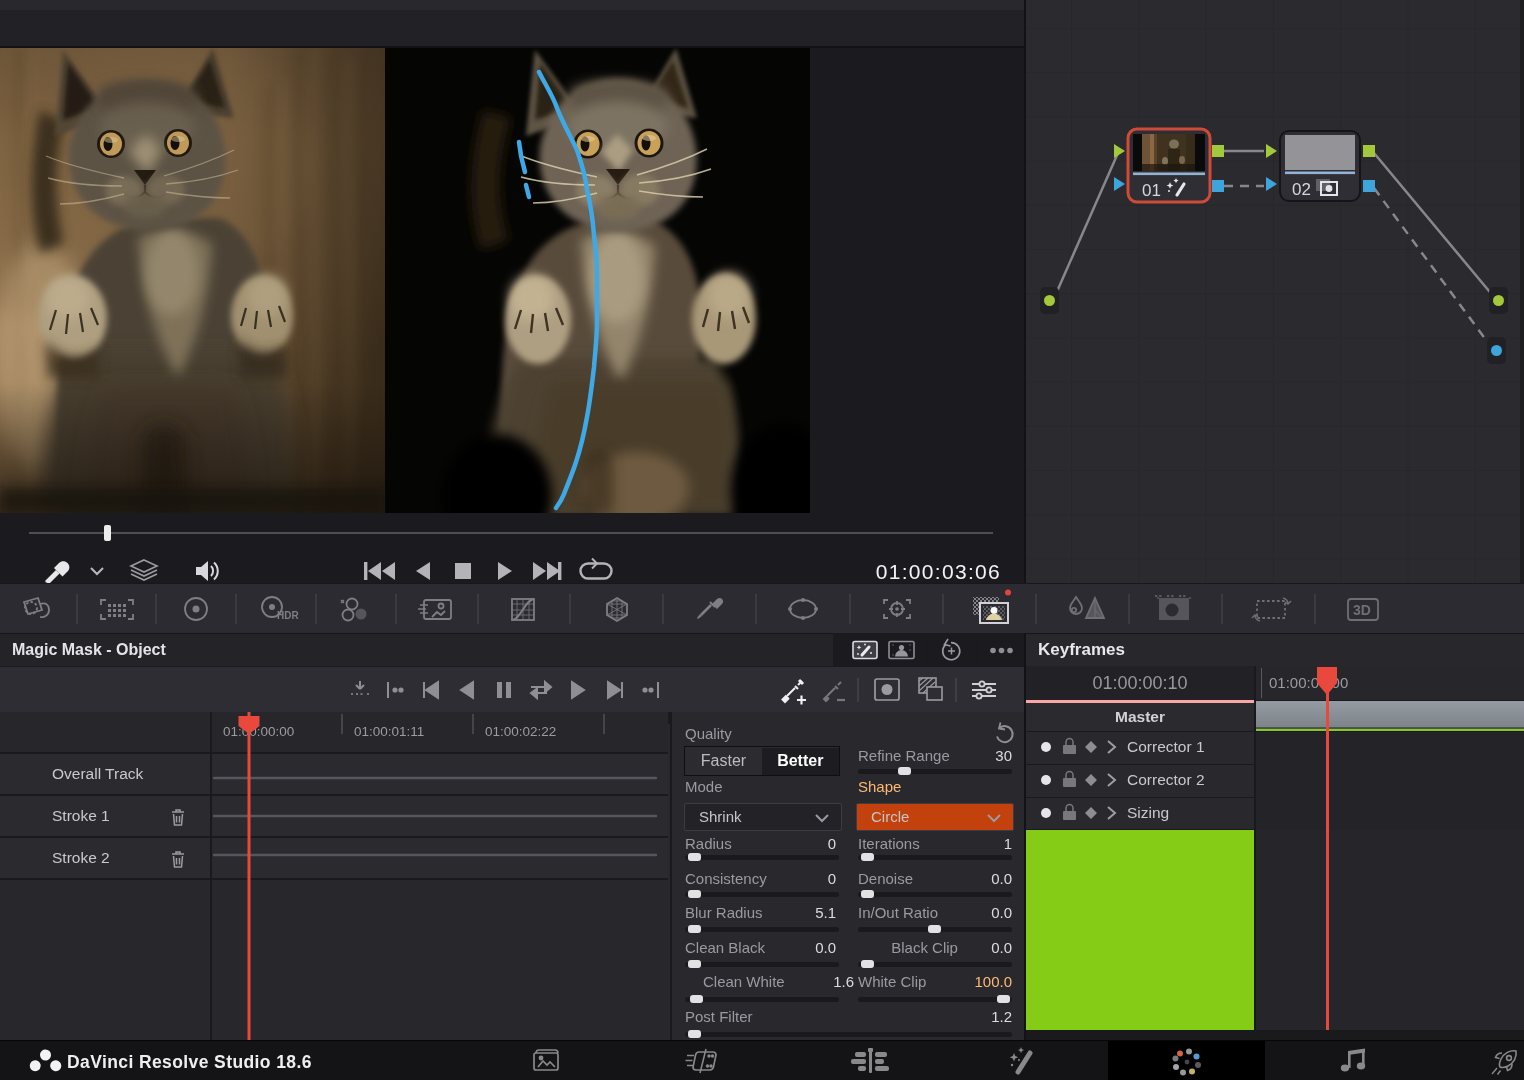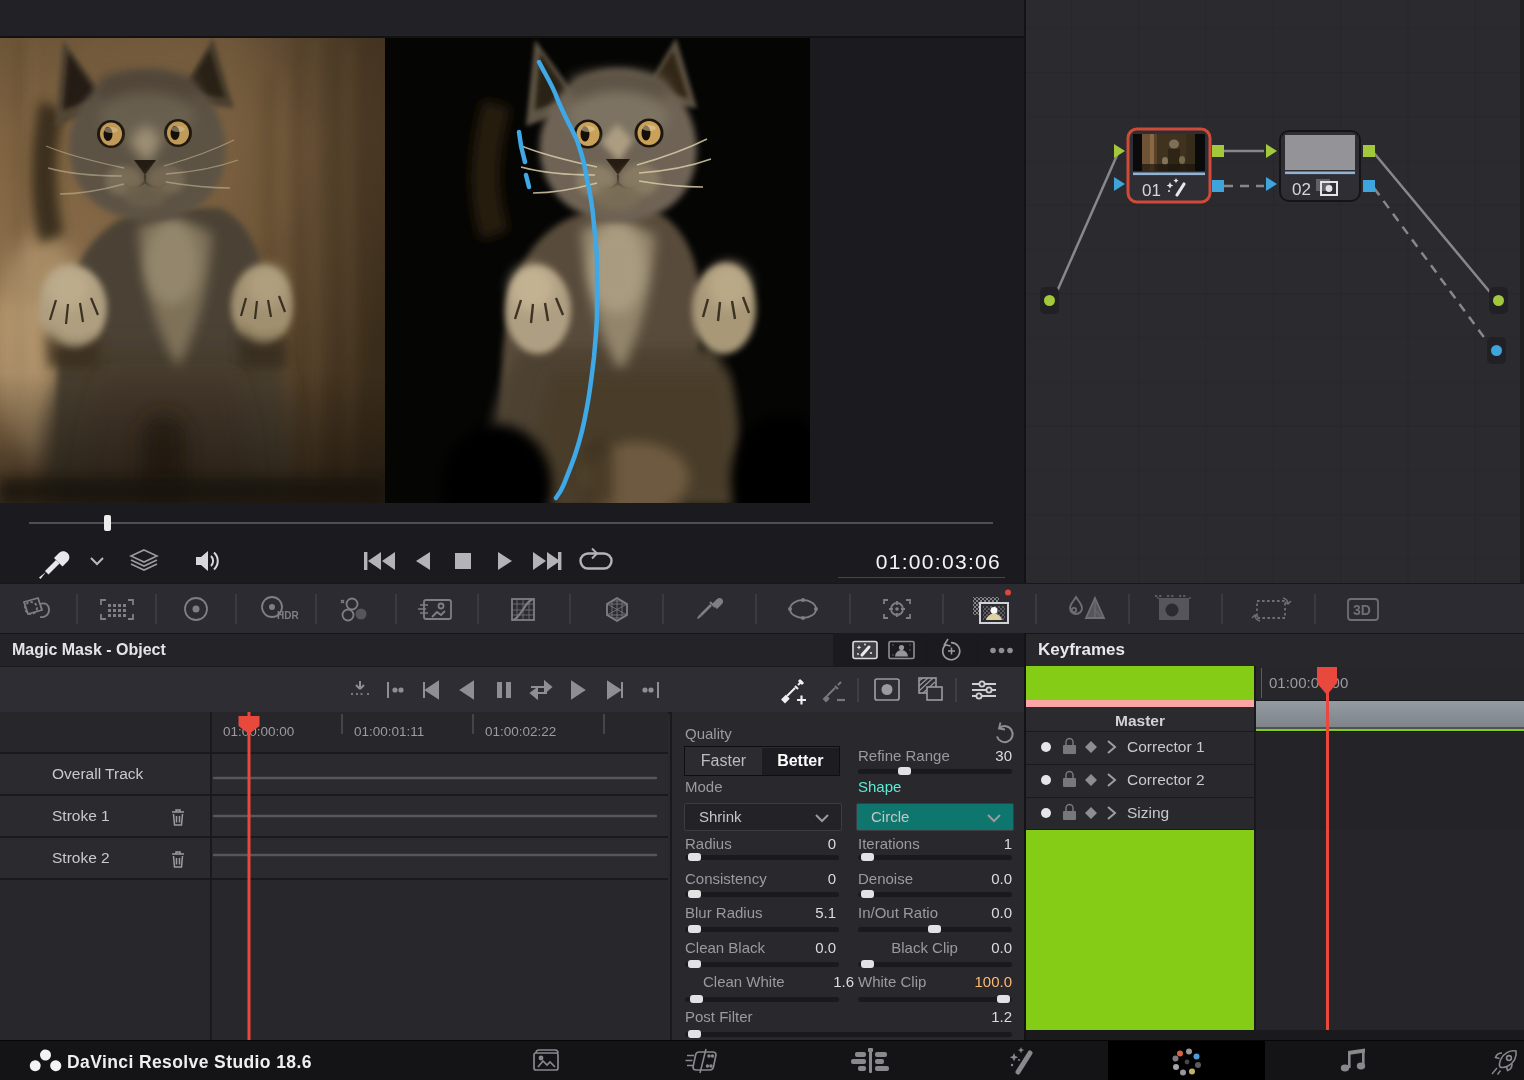--- a/index.html
+++ b/index.html
@@ -4,21 +4,21 @@
 <style>
 html,body{margin:0;padding:0;background:#1b1b1f;}
 *{box-sizing:border-box;font-family:"Liberation Sans",sans-serif;}
 #app{position:relative;width:1524px;height:1080px;overflow:hidden;background:#28282d;}
 .abs{position:absolute;}
 </style>
 </head>
 <body>
 <div id="app">
 
-  <div class="abs" style="left:0;top:0;width:1024px;height:714px;background:#1b1b1f;">
+  <div class="abs" style="left:0;top:10px;width:1024px;height:714px;background:#1b1b1f;">
     <div class="abs" style="left:0;top:0;width:1024px;height:38px;background:#212126;border-bottom:2px solid #121215;"></div>
     <div class="abs" id="viewL" style="left:0;top:38px;width:385px;height:465px;background:#4f3c28;">
       <svg width="385" height="465" viewBox="0 0 385 465" style="position:absolute;left:0;top:0;">
         <defs>
           <radialGradient id="wlight" cx="0.08" cy="0.58" r="0.9">
             <stop offset="0" stop-color="#a8885f"></stop>
               <stop offset="0.5" stop-color="#73593a"></stop>
               <stop offset="1" stop-color="#463621"></stop>
           </radialGradient>
           <radialGradient id="wlight2" cx="0.48" cy="0.1" r="0.75">
@@ -617,28 +617,28 @@
       <path d="M9.5 7 a8 8 0 1 1 -2.5 8.5" stroke="#8e8e94" stroke-width="2" fill="none"></path>
       <path d="M10.5 1.5 l-1.5 6 6 1" stroke="#8e8e94" stroke-width="1.8" fill="none"></path>
     </svg>
     <div class="abs" style="left:12px;top:34px;width:156px;height:30px;border:1.5px solid #0f0f12;background:#2b2b30;"></div>
     <div class="abs" style="left:13.5px;top:35.5px;width:76px;height:27px;font-size:16px;color:#bcbcc0;display:flex;align-items:center;justify-content:center;">Faster</div>
     <div class="abs" style="left:90px;top:35.5px;width:76.5px;height:27px;background:#1d1d21;font-size:16px;font-weight:bold;color:#fcfcfc;display:flex;align-items:center;justify-content:center;">Better</div>
     <div class="abs" style="left:186px;top:35px;width:154px;font-size:15px;color:#9a9aa0;">Refine Range<span style="float:right;color:#dcdce0;">30</span></div>
     <div class="abs" style="left:186px;top:57px;width:154px;height:5px;background:#1a1a1e;border-radius:3px;"></div>
     <div class="abs" style="left:226px;top:55px;width:13px;height:8px;background:#e2e2e4;border-radius:3px;"></div>
     <div class="abs" style="left:13px;top:66px;font-size:15px;color:#9a9aa0;">Mode</div>
-    <div class="abs" style="left:186px;top:66px;font-size:15px;color:#5eead4;">Shape</div>
+    <div class="abs" style="left:186px;top:66px;font-size:15px;color:#fdba74;">Shape</div>
     <div class="abs" style="left:12px;top:91px;width:158px;height:28px;background:#222227;border:1px solid #3c3c42;border-radius:2px;">
       <div class="abs" style="left:14px;top:4px;font-size:15px;color:#c6c6ca;">Shrink</div>
       <svg width="14" height="9" viewBox="0 0 14 9" style="position:absolute;right:12px;top:10px;">
           <path d="M1 1 l6 6 6 -6" stroke="#9a9aa0" stroke-width="2" fill="none"></path>
         </svg>
     </div>
-    <div class="abs" style="left:184px;top:91px;width:158px;height:28px;background:#0f766e;border:1px solid #3c3c42;border-radius:2px;">
+    <div class="abs" style="left:184px;top:91px;width:158px;height:28px;background:#c2410c;border:1px solid #3c3c42;border-radius:2px;">
       <div class="abs" style="left:14px;top:4px;font-size:15px;color:#c6c6ca;">Circle</div>
       <svg width="14" height="9" viewBox="0 0 14 9" style="position:absolute;right:12px;top:10px;">
           <path d="M1 1 l6 6 6 -6" stroke="#9a9aa0" stroke-width="2" fill="none"></path>
         </svg>
     </div>
     <div class="abs" style="left:13px;top:123px;width:151px;font-size:15px;color:#9a9aa0;">Radius<span style="float:right;color:#dcdce0;">0</span></div>
     <div class="abs" style="left:186px;top:123px;width:154px;font-size:15px;color:#9a9aa0;">Iterations<span style="float:right;color:#dcdce0;">1</span></div>
     <div class="abs" style="left:13px;top:143px;width:154px;height:5px;background:#1a1a1e;border-radius:3px;"></div>
     <div class="abs" style="left:186px;top:143px;width:154px;height:5px;background:#1a1a1e;border-radius:3px;"></div>
     <div class="abs" style="left:16px;top:141px;width:13px;height:8px;background:#e2e2e4;border-radius:3px;"></div>
@@ -674,25 +674,28 @@
 
     <div class="abs" style="left:13px;top:296px;width:327px;font-size:15px;color:#9a9aa0;">Post Filter<span style="float:right;color:#dcdce0;">1.2</span></div>
     <div class="abs" style="left:13px;top:320px;width:327px;height:5px;background:#1a1a1e;border-radius:3px;"></div>
     <div class="abs" style="left:16px;top:318px;width:13px;height:8px;background:#e2e2e4;border-radius:3px;"></div>
   </div>
 
   <div class="abs" id="keyframes" style="left:1026px;top:633px;width:498px;height:407px;background:#84cc16;">
     <div class="abs" style="left:0;top:0;width:498px;height:33px;background:#27272c;border-top:1px solid #151518;">
       <div class="abs" style="left:12px;top:6px;font-size:17px;font-weight:bold;color:#e8e8ea;">Keyframes</div>
     </div>
+    <div class="abs" style="left:0;top:33px;width:228px;height:34px;background:#222226;">
+      <div class="abs" style="left:0;top:7px;width:228px;text-align:center;font-size:18px;color:#97979c;">01:00:00:10</div>
+    </div>
     <div class="abs" style="left:228px;top:33px;width:270px;height:34px;background:#26262b;">
       <div class="abs" style="left:15px;top:8px;font-size:15px;color:#9b9ba0;">01:00:00:00</div>
       <div class="abs" style="left:7px;top:2px;width:1px;height:30px;background:#5a5a60;"></div>
     </div>
-    <div class="abs" style="left:0;top:67px;width:228px;height:31px;background:#2a2a2f;border-top:7px solid #fca5a5;">
+    <div class="abs" style="left:0;top:67px;width:228px;height:31px;background:#2a2a2f;border-top:3px solid #fca5a5;">
       <div class="abs" style="left:0;top:5px;width:228px;text-align:center;font-size:15.5px;font-weight:bold;color:#d2d2d6;">Master</div>
     </div>
     <div class="abs" style="left:228px;top:67px;width:270px;height:29px;background:linear-gradient(#959ba2,#7e848a);border-top:1px solid #1a1a1e;border-bottom:2px solid #4e5256;"></div>
 
     <div class="abs" style="left:0;top:98px;width:228px;height:33px;border-top:1px solid #1a1a1e;background:#28282d;"></div>
     <div class="abs" style="left:0;top:131px;width:228px;height:33px;border-top:1px solid #1a1a1e;background:#28282d;"></div>
     <div class="abs" style="left:0;top:164px;width:228px;height:33px;border-top:1px solid #1a1a1e;border-bottom:1px solid #1a1a1e;background:#28282d;"></div>
     <div class="abs" style="left:228px;top:98px;width:270px;height:99px;background:#242428;border-top:1px solid #1a1a1e;"></div>
     <svg width="228" height="99" viewBox="0 0 228 99" style="position:absolute;left:0;top:98px;">
       <g fill="none" stroke="#9d9da2" stroke-width="1.5">

